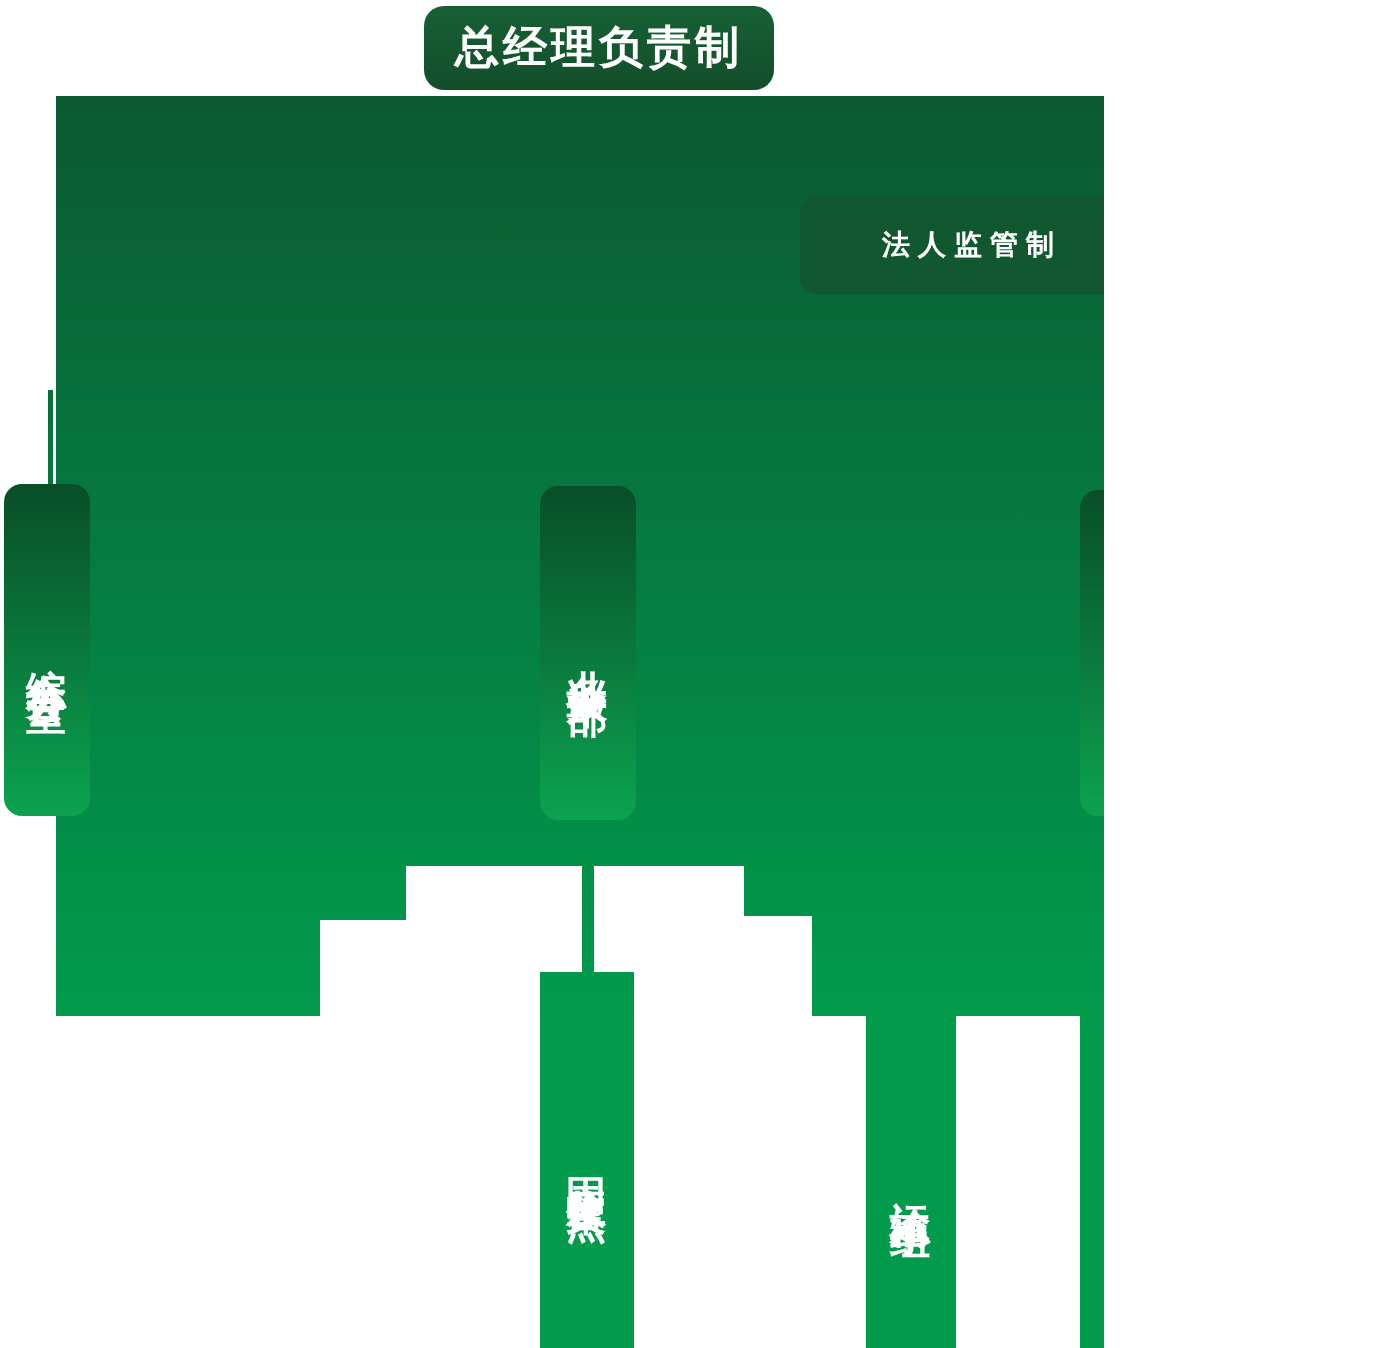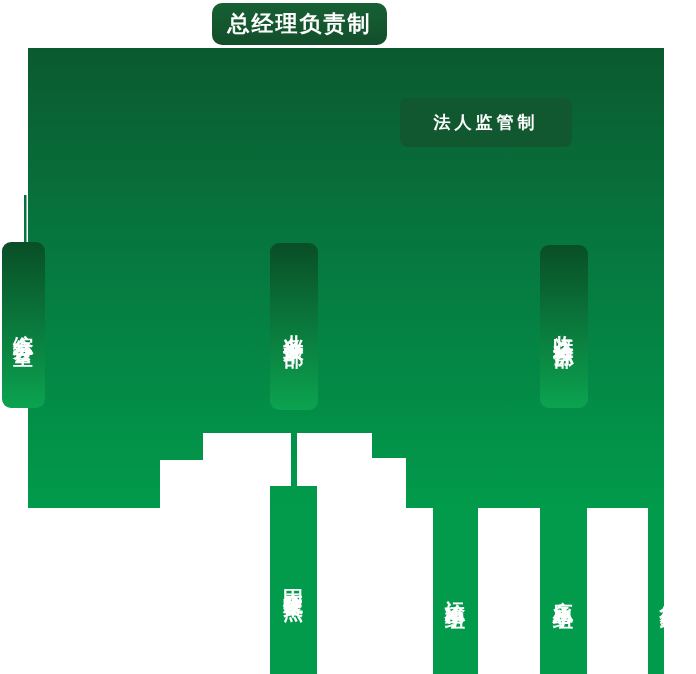--- a/index.html
+++ b/index.html
@@ -1,18 +1,18 @@
 <!DOCTYPE html>
 <html><head>
 <meta charset="utf-8">
 <style>
   html, body { margin: 0; padding: 0; background: #FFFFFF; }
   #canvas {
     position: relative;
-    width: 664px;
+    width: 552px;
     height: 674px;
     overflow: hidden;
     background: #FFFFFF;
     font-family: "DejaVu Sans", "Liberation Sans", sans-serif;
   }
   #org-svg { position: absolute; left: 0; top: 0; }
 
   .node {
     position: absolute;
     display: flex;
@@ -26,21 +26,21 @@
 
   .title-box {
     left: 212px; top: 3px; width: 175px; height: 42px;
     background: linear-gradient(180deg, #176034 0%, #124E2A 100%);
     border-radius: 10px;
   }
   .supervision-box {
     left: 400px; top: 98px; width: 172px; height: 49px;
     background: #115831;
     border-radius: 8px;
-    font-size: 17px; letter-spacing: 4px;
+    font-size: 14px; letter-spacing: 4px;
   }
 
   .vtext {
     writing-mode: vertical-rl;
     text-orientation: upright;
     font-size: 20px;
     letter-spacing: 3px;
     line-height: 1;
   }
 

